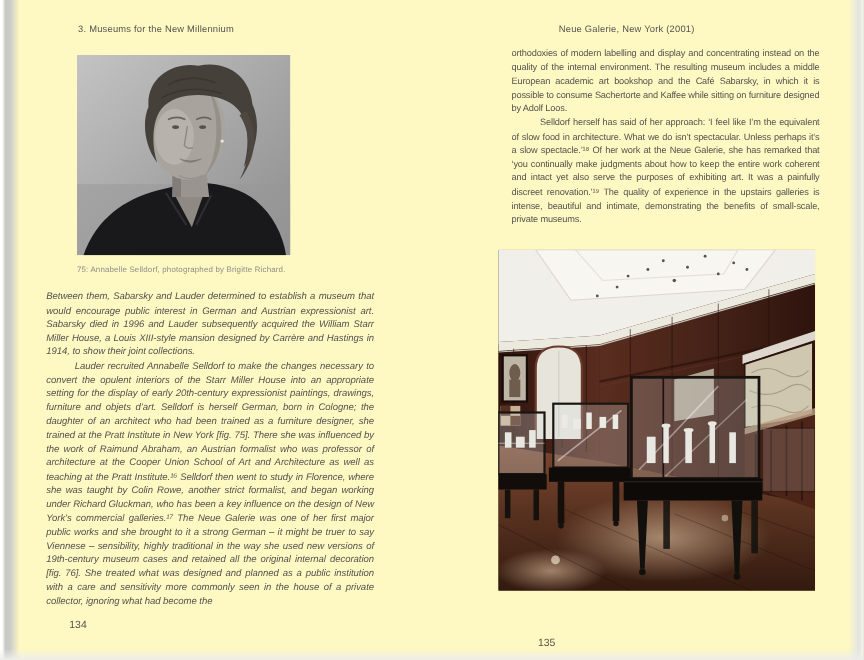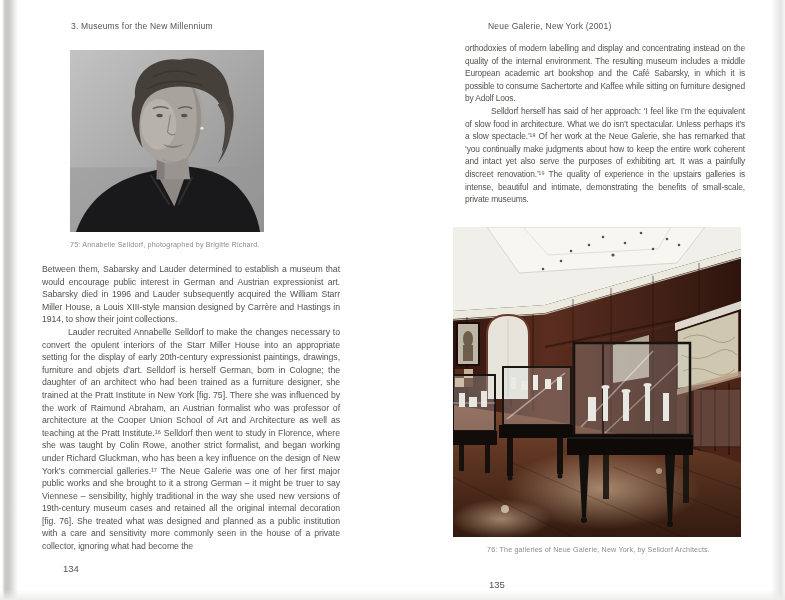--- a/index.html
+++ b/index.html
@@ -1,45 +1,45 @@
 <!DOCTYPE html>
 <html><head>
 <meta charset="utf-8">
 <style>
   html,body { margin:0; padding:0; background:#d8d8d6; }
   .stage {
-    position:relative; width:785px; height:600px; background:#ffffff;
+    position:relative; width:785px; height:600px; background:#fef9c3;
     overflow:hidden; font-family:"Liberation Sans","DejaVu Sans",sans-serif;
     color:#54524d;
   }
   
   .edge { position:absolute; pointer-events:none; }
   .edge-left  { left:0; top:0; width:18px; height:600px;
     background:linear-gradient(to right,#ffffff 0px,#ffffff 2px,#c7c7c5 5px,#cbcbc9 9px,rgba(255,255,255,0) 18px); }
   .edge-right { right:0; top:0; width:14px; height:600px;
     background:linear-gradient(to left,#f6f6f4 0px,#e3e3e1 4px,rgba(255,255,255,0) 14px); }
   .edge-bottom{ left:0; bottom:0; width:785px; height:10px;
     background:linear-gradient(to top,#ededeb 0px,rgba(255,255,255,0) 10px); }
 
   .running-head { position:absolute; top:21px; font-size:8.5px; letter-spacing:.2px; color:#55534e; white-space:nowrap; }
   .rh-left  { left:71px; }
-  .rh-right { left:488px; }
+  .rh-right { left:508px; }
 
   .figure { position:absolute; line-height:0; }
   .portrait-fig { left:70px; top:50px; width:194px; height:182px; }
   .gallery-fig  { left:453px; top:227px; width:288px; height:310px; }
 
   .caption { position:absolute; font-size:7.2px; letter-spacing:.15px; color:#8f8d88; white-space:nowrap; }
   .cap-left  { left:70px;  top:240px; }
   .cap-right { left:487px; top:545px; }
 
   .body-text { position:absolute; text-align:justify; }
   .body-text p { margin:0; }
   .body-text p.indent { text-indent:26px; }
-  .body-left  { left:42px;  top:263px; width:298px; font-size:8.7px; line-height:12.6px; letter-spacing:-0.05px; }
+  .body-left  { left:42px;  top:263px; width:298px; font-size:8.7px; line-height:12.6px; letter-spacing:-0.05px;font-style:italic; }
   .body-right { left:465px; top:42px;  width:280px; font-size:8.4px; line-height:12.6px; letter-spacing:-0.15px; }
 
   .pagenum { position:absolute; top:563px; font-size:9.5px; color:#55534e; }
   .pn-left  { left:63px; }
   .pn-right { left:489px;margin-top:16px; }
 </style>
 </head>
 <body>
 
 <div class="stage">
@@ -253,17 +253,16 @@
         <line x1="114" y1="211" x2="240" y2="211" stroke="#2e2a26" stroke-width="1"></line>
         <polygon points="126,228 136,228 133,290 129,290" fill="#12100d"></polygon>
         <polygon points="212,228 222,228 219,294 215,294" fill="#12100d"></polygon>
         <rect x="150" y="228" width="6" height="44" fill="#12100d" opacity="0.85"></rect>
         <rect x="230" y="228" width="6" height="48" fill="#12100d" opacity="0.85"></rect>
         <circle cx="131" cy="293" r="3" fill="#12100d"></circle>
           <circle cx="217" cy="297" r="3" fill="#12100d"></circle>
       </g>
     </svg>
   </div>
-  <div class="caption cap-right">76: The galleries of Neue Galerie, New York, by Selldorf Architects.</div>
 
   <div class="pagenum pn-right">135</div>
 
 </div>
 
 </body></html>

